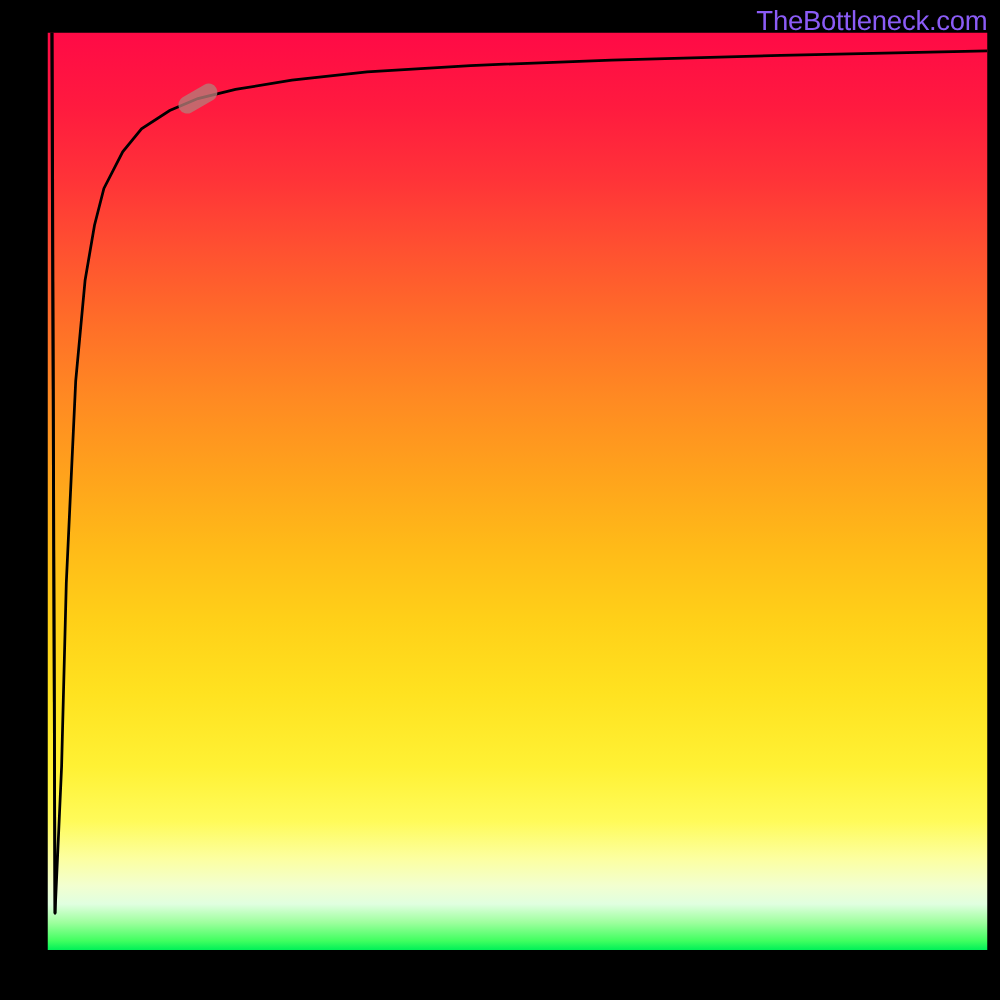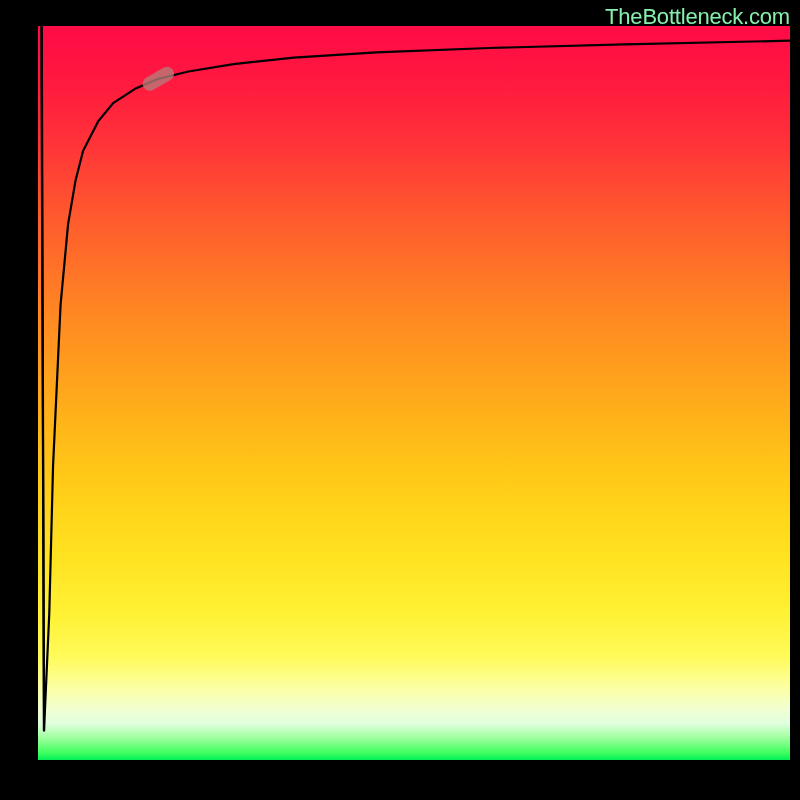--- a/index.html
+++ b/index.html
@@ -11,21 +11,21 @@
       width: 800px;
       height: 800px;
       background: #000;
       position: relative;
       font-family: Arial, Helvetica, sans-serif;
     }
     .watermark {
       position: absolute;
       top: 4px;
       right: 10px;
-      color: #86efac;
+      color: #8b5cf6;
       font-size: 22px;
       font-weight: 500;
       z-index: 100;
       letter-spacing: -0.2px;
     }
     .plot-area {
       position: absolute;
       left: 38px;
       top: 26px;
       width: 752px;

